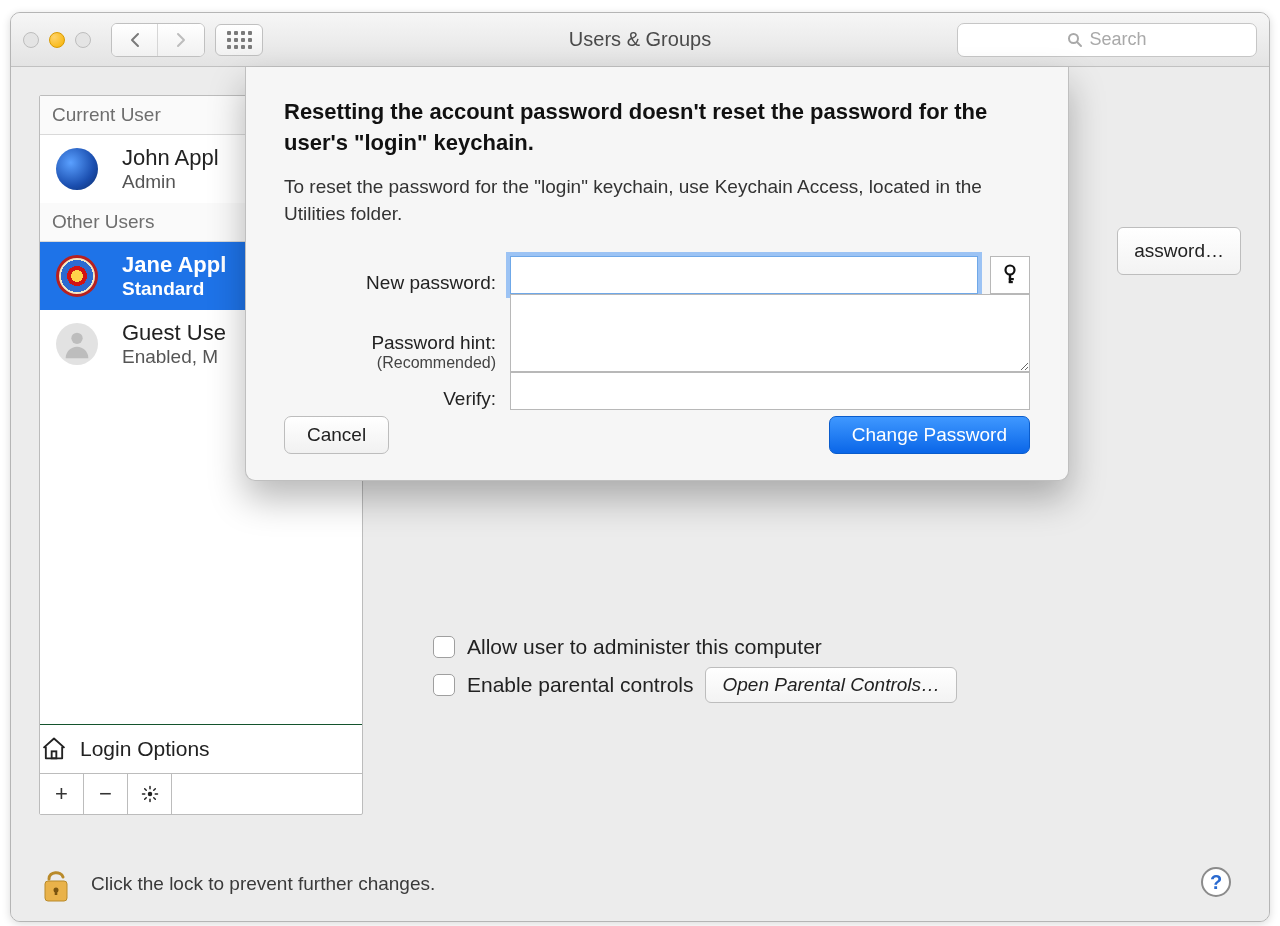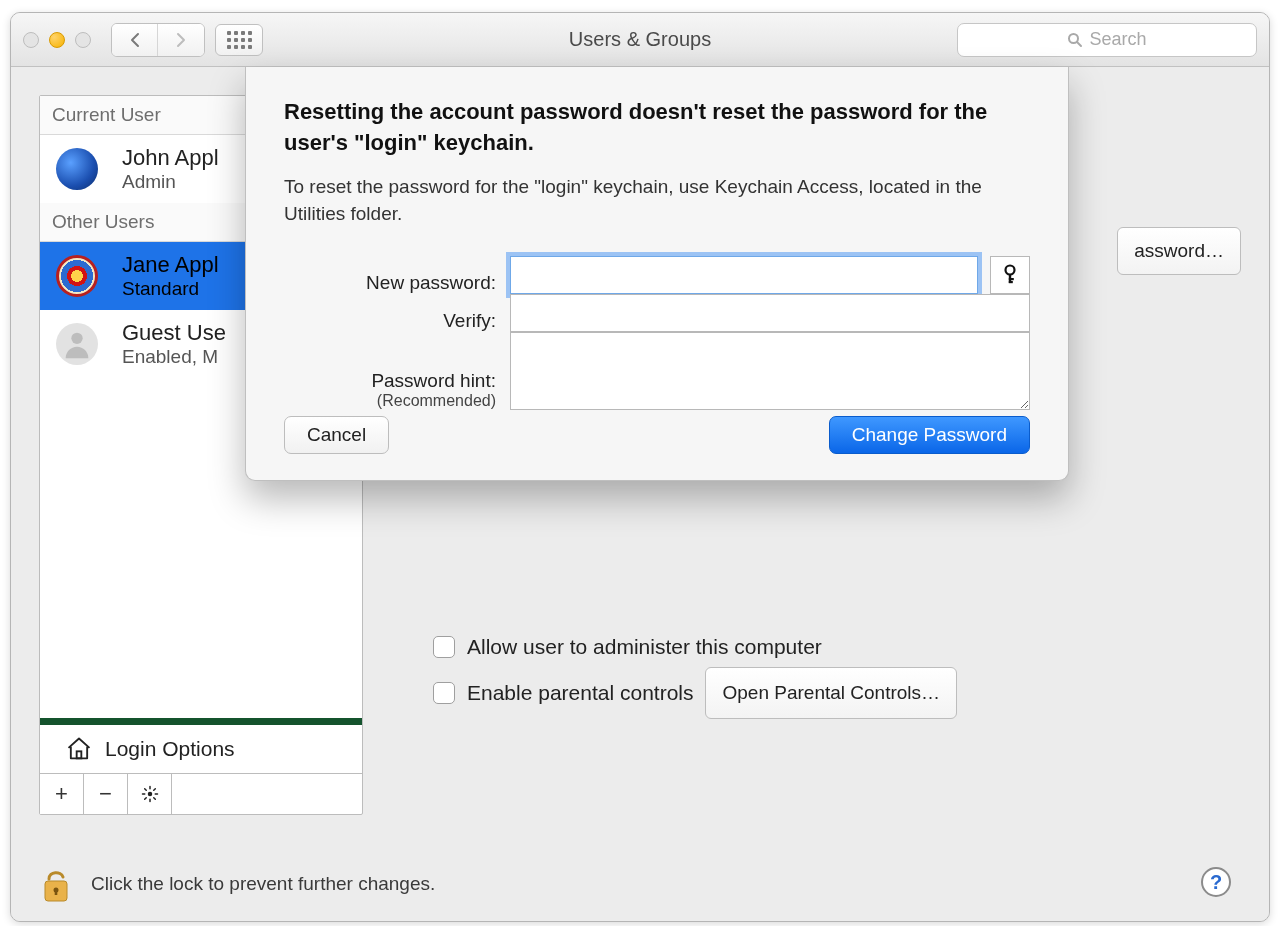--- a/index.html
+++ b/index.html
@@ -74,37 +74,37 @@
   }
   .sec-head{
     padding:8px 12px; color:#6e6e6e; font-size:19px; border-bottom:1px solid #d9d9d9; background:#fafafa;
   }
   .user-row{
     display:flex; align-items:center; gap:24px; padding:10px 16px;
   }
   .user-row .name{ font-size:22px; color:#222;}
   .user-row .role{ font-size:19px; color:#555;}
   .user-row.selected{ background:#1e73e8; color:#fff;}
-  .user-row.selected .name,.user-row.selected .role{ color:#000000;}
+  .user-row.selected .name,.user-row.selected .role{ color:#ffffff;font-weight:bold;}
   .avatar{ width:42px; height:42px; border-radius:50%; background:#d0d0d0; flex-shrink:0; display:flex; align-items:center; justify-content:center; overflow:hidden;}
   .avatar.earth{ background:radial-gradient(circle at 35% 35%, #5aa0ff 0%, #1b4fb0 60%, #0b2a66 100%);}
   .avatar.target{
     background:
       radial-gradient(circle, #ffd24a 0 6px, transparent 6px),
       radial-gradient(circle, #d11313 0 10px, transparent 10px),
       radial-gradient(circle, #2b6bd1 0 16px, transparent 16px),
       #f1e9c9;
     border:3px solid #b72020;
   }
   .avatar.blank{ background:#e2e2e2;}
   .avatar.blank svg{ width:34px; height:34px; fill:#bdbdbd;}
   .sb-spacer{ flex:1; }
   .login-options{
-    display:flex; align-items:center; gap:12px; padding:10px 25px;
-    border-top:7px solid #14532d; font-size:21px; color:#222;
+    display:flex; align-items:center; gap:12px; padding:10px 0;
+    border-top:1px solid #14532d; font-size:21px; color:#222;
   }
   .sb-bottom{
     display:flex; border-top:1px solid #bcbcbc;
   }
   .sb-btn{
     width:44px; height:40px; display:flex; align-items:center; justify-content:center;
     border-right:1px solid #bcbcbc; color:#333; font-size:22px; background:#fff;
   }
   .mainpane{
     flex:1; background:#ececec; position:relative;
@@ -112,23 +112,23 @@
   .change-pass-btn{
     position:absolute; right:0; top:132px;
     height:48px; padding:0 16px; border:1px solid #bdbdbd; border-radius:6px;
     background:linear-gradient(#ffffff,#f3f3f3); font-size:19px; color:#222;
     display:flex; align-items:center;
   }
   .checks{ position:absolute; left:52px; top:540px; display:flex; flex-direction:column; gap:8px; font-size:21px; color:#222;}
   .checkrow{ display:flex; align-items:center; gap:12px;}
   .chkbox{ width:22px; height:22px; border:1px solid #9f9f9f; border-radius:5px; background:#fff;}
   .open-pc{
-    height:52px; padding:0 16px; border:1px solid #bdbdbd; border-radius:6px;
+    height:36px; padding:0 16px; border:1px solid #bdbdbd; border-radius:6px;
     background:linear-gradient(#ffffff,#f3f3f3); font-size:19px; color:#222;
-    display:flex; align-items:center;
+    display:flex; align-items:center;font-style:italic;
   }
   .lockrow{
     position:absolute; left:28px; bottom:16px; right:28px;
     display:flex; align-items:center; gap:18px; color:#3a3a3a; font-size:19px;
   }
   .help{
     position:absolute; right:38px; bottom:24px;
     width:30px; height:30px; border-radius:50%; border:2px solid #8b8b8b;
     display:flex; align-items:center; justify-content:center;
     color:#2a6ad0; font-size:20px; font-weight:600; background:#fff;
@@ -313,30 +313,30 @@
         <div class="keybtn">
           <svg width="16" height="22" viewBox="0 0 16 22">
               <circle cx="8" cy="6" r="4.5" stroke="#111" stroke-width="2.2" fill="none"></circle>
               <rect x="6.8" y="10" width="2.4" height="9" fill="#111"></rect>
               <rect x="6.8" y="14" width="5" height="2.2" fill="#111"></rect>
               <rect x="6.8" y="17" width="4" height="2.2" fill="#111"></rect>
             </svg>
         </div>
       </div>
       <div class="frow">
-        <div class="flabel">Verify:</div>
-        <input type="password" class="finput" style="">
-      </div>
-      <div class="frow">
         <div class="flabel">
           <span>Password hint:</span>
           <span class="sub">(Recommended)</span>
         </div>
         <textarea class="hintbox" style=""></textarea>
       </div>
+      <div class="frow">
+        <div class="flabel">Verify:</div>
+        <input type="password" class="finput" style="">
+      </div>
     </div>
     <div class="btnrow">
       <div class="btn">
         <span>Cancel</span>
       </div>
       <div class="btn primary">
         <span>Change Password</span>
       </div>
     </div>
   </div>

